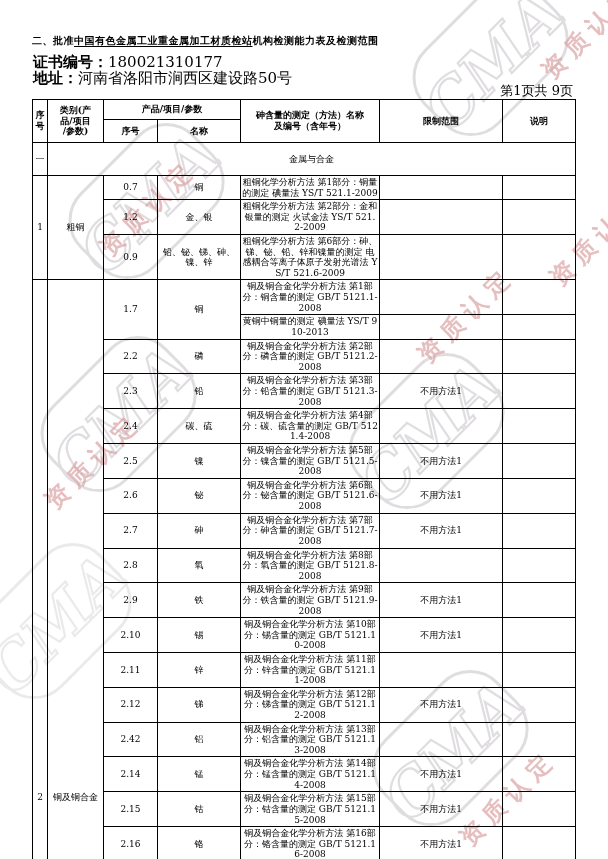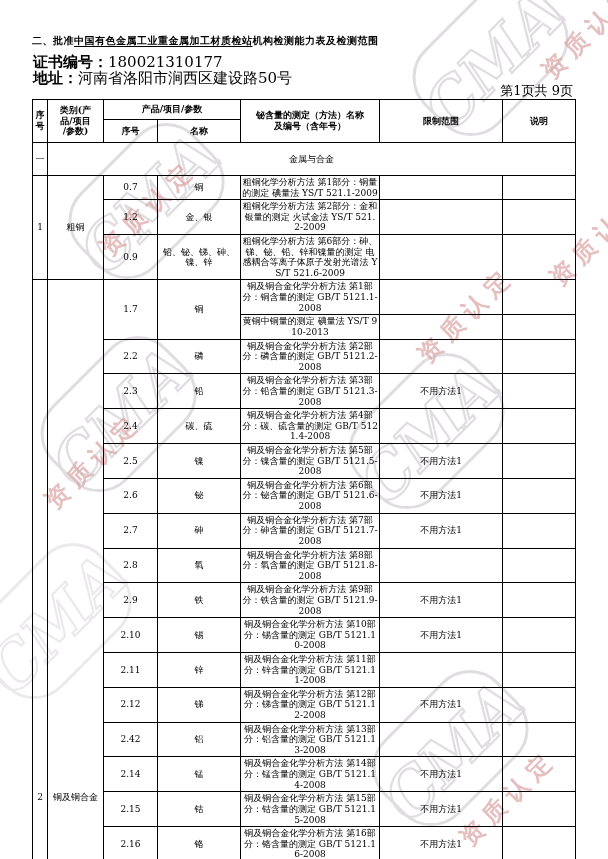--- a/index.html
+++ b/index.html
@@ -111,21 +111,21 @@
           <col style="width:123px">
         <col style="width:73px">
       </colgroup>
       <thead>
         <tr>
           <th rowspan="2">序号</th>
           <th rowspan="2" class="pre">类别(产
 品/项目
 /参数)</th>
           <th colspan="2">产品/项目/参数</th>
-          <th rowspan="2" class="pre">铋含量的测定（方法）名称
+          <th rowspan="2" class="pre">砷含量的测定（方法）名称
 及编号（含年号）</th>
           <th rowspan="2">限制范围</th>
           <th rowspan="2">说明</th>
         </tr>
         <tr>
           <th>序号</th>
           <th>名称</th>
         </tr>
       </thead>
       <tbody id="table-body">

